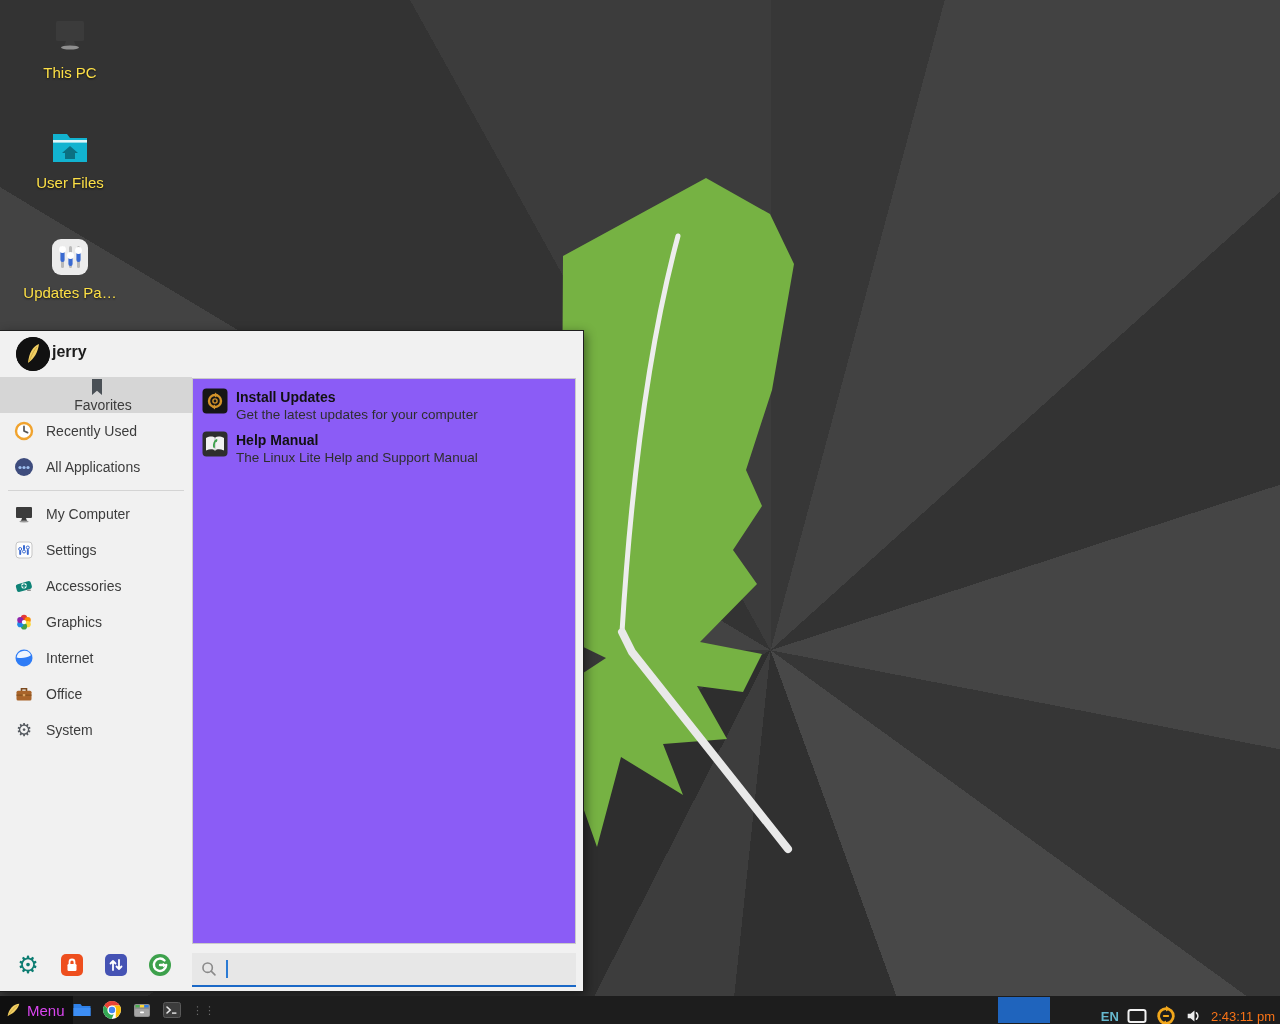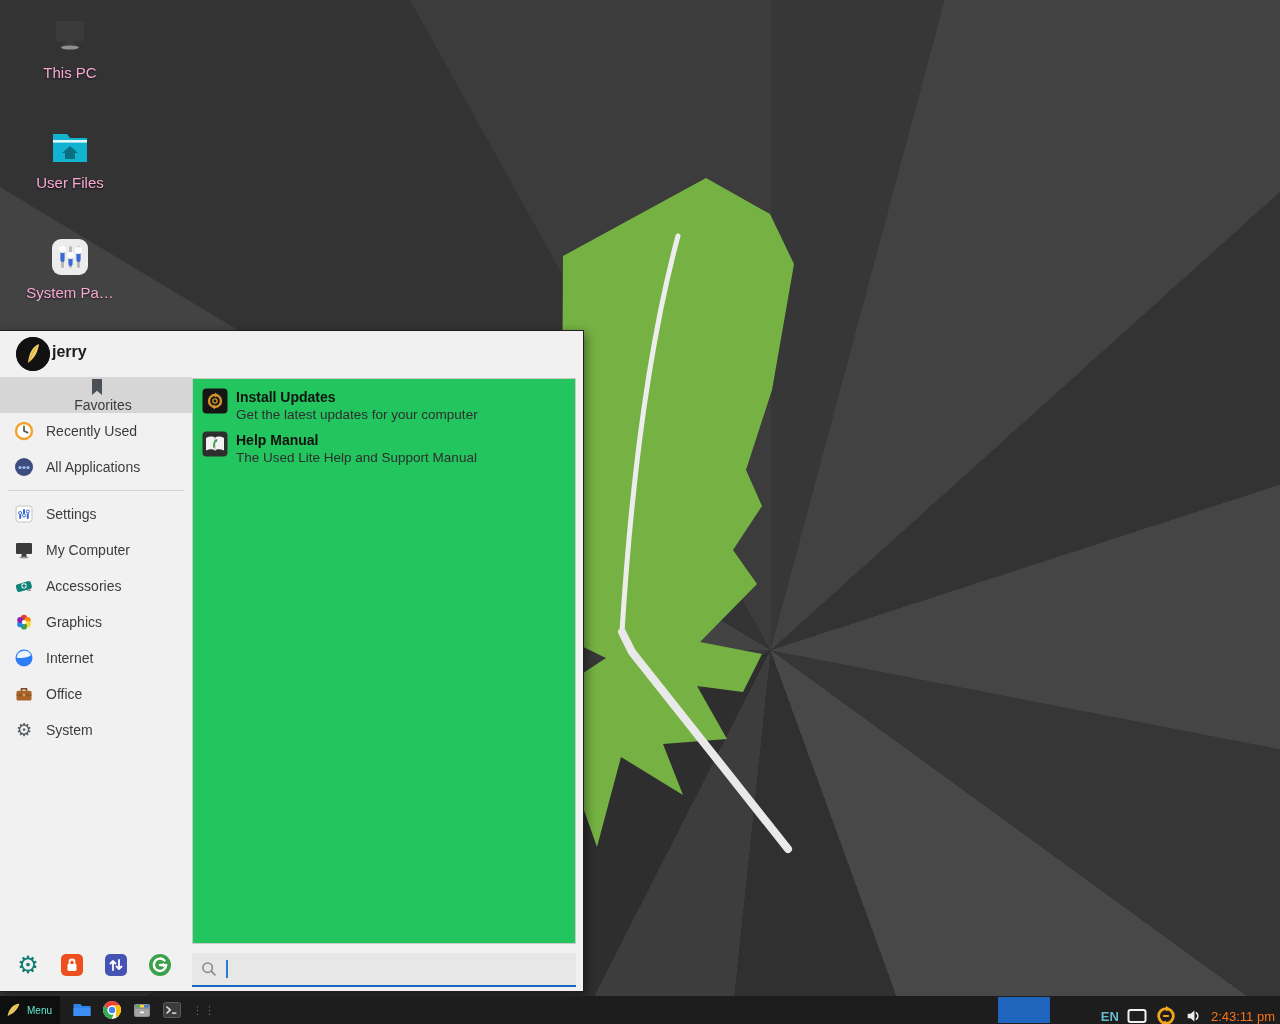--- a/index.html
+++ b/index.html
@@ -16,21 +16,21 @@
         #303030 160deg 186deg, #3d3d3d 186deg 207deg, #2e2e2e 207deg 241deg,
         #383838 241deg 271deg, #434343 271deg 301deg, #333333 301deg 331deg,
         #3c3c3c 331deg 360deg);
   }
   .wallpaper svg { position:absolute; inset:0; }
 
   
   .desk-icons { position:absolute; left:20px; top:18px; width:100px; }
   .desk-icon { width:100px; height:96px; margin-bottom:14px; text-align:center; cursor:default; }
   .di-art { width:44px; height:40px; margin:0 auto 6px auto; }
-  .di-label { color:#f9a8d4; font-size:15px; text-shadow:0 1px 2px rgba(0,0,0,.7);
+  .di-label { color:#fde047; font-size:15px; text-shadow:0 1px 2px rgba(0,0,0,.7);
               white-space:nowrap; overflow:hidden; }
 
   
   .menu-window { position:absolute; left:0; top:330px; width:584px; height:662px;
     background:#f1f1f1; border:1px solid #1f1f1f; border-left:none;
     box-shadow:2px 3px 10px rgba(0,0,0,.45); }
   .menu-header { position:absolute; left:0; top:0; width:100%; height:46px;margin-left:6px; }
   .avatar { position:absolute; left:10px; top:6px; width:34px; height:34px;
     border-radius:50%; background:#111; overflow:hidden; }
   .username { position:absolute; left:46px; top:12px; font-size:16px; font-weight:bold; color:#1c1c1c; }
@@ -41,37 +41,37 @@
   .side-item.selected { background:#d6d6d6;flex-direction:column; }
   .si-icon { width:20px; height:20px; margin-right:12px; display:inline-flex;
     align-items:center; justify-content:center; flex:0 0 20px; }
   .glyph { font-size:18px; line-height:20px; }
   .side-sep { height:1px; background:#d4d4d4; margin:5px 8px 5px 8px; }
 
   .side-actions { position:absolute; left:16px; bottom:14px; display:flex; gap:20px; }
   .act-btn { width:24px; height:24px; cursor:pointer; display:flex; align-items:center; justify-content:center; }
 
   .results-panel { position:absolute; left:192px; top:47px; width:384px; height:566px;
-    background:#22c55e; border:1px solid #c9c9c9; padding:6px 0 0 5px; }
+    background:#8b5cf6; border:1px solid #c9c9c9; padding:6px 0 0 5px; }
   .result-row { display:flex; align-items:flex-start; margin-bottom:2px; padding:3px 4px; }
   .ri-icon { width:26px; height:26px; margin-right:8px; flex:0 0 26px; }
   .r-title { font-size:14px; font-weight:bold; color:#111; line-height:18px; }
   .r-desc { font-size:13.5px; color:#2e2e2e; line-height:17px; }
 
   .search-box { position:absolute; left:192px; top:622px; width:384px; height:34px;
     background:#e7e7e7; border-bottom:2px solid #1b69c7; display:flex; align-items:center;
     padding-left:8px; }
   .caret { width:2px; height:18px; background:#2b7bd4; margin-left:8px; }
 
   
   .taskbar { position:absolute; left:0; bottom:0; width:1280px; height:28px;
     background:#1d1d1d; }
   .menu-button { position:absolute; left:0; top:0; height:28px; padding:0 8px 0 4px;
     background:#0f0f0f; display:flex; align-items:center; gap:5px; cursor:pointer; }
-  .menu-button span { color:#5eead4; font-size:10px; }
+  .menu-button span { color:#d946ef; font-size:15px; }
   .tb-launchers { position:absolute; left:72px; top:0; height:28px; display:flex;
     align-items:center; gap:10px; }
   .tb-ico { width:20px; height:20px; cursor:pointer; }
   .tb-sep { color:#6a6a6a; font-size:11px; letter-spacing:1px; cursor:default;
     line-height:9px; text-align:center; }
   .workspace { position:absolute; left:998px; top:1px; width:52px; height:26px;
     background:#1f64bd; cursor:pointer; }
   .tray { position:absolute; right:5px; top:6px; height:28px; display:flex;
     align-items:center; gap:8px; }
   .kb-layout { color:#66b8ce; font-size:13px; font-weight:bold; cursor:pointer; }
@@ -119,21 +119,21 @@
             <rect x="21" y="8" width="3" height="22" rx="1.5" fill="#b9b9b9"></rect>
             <rect x="29" y="8" width="3" height="22" rx="1.5" fill="#b9b9b9"></rect>
             <rect x="12.4" y="12" width="4.2" height="12" rx="2" fill="#3a6ad1"></rect>
             <rect x="20.4" y="18" width="4.2" height="10" rx="2" fill="#3a6ad1"></rect>
             <rect x="28.4" y="13" width="4.2" height="11" rx="2" fill="#3a6ad1"></rect>
             <circle cx="14.5" cy="11.5" r="3.4" fill="#fff"></circle>
             <circle cx="22.5" cy="17.5" r="3.4" fill="#fff"></circle>
             <circle cx="30.5" cy="12.5" r="3.4" fill="#fff"></circle>
           </svg>
       </div>
-      <div class="di-label">System Pa…</div>
+      <div class="di-label">Updates Pa…</div>
     </div>
   </div>
 
   <div class="menu-window">
 
     <div class="menu-header">
       <div class="avatar">
         <svg viewBox="0 0 34 34">
             <circle cx="17" cy="17" r="17" fill="#111"></circle>
             <path d="M12 26 C13 16 17 9 23 7 C22 15 18 22 13 25 Z" fill="#f2cf63"></path>
@@ -172,40 +172,40 @@
             </svg>
           </span>
         <span>All Applications</span>
       </div>
 
       <div class="side-sep"></div>
 
       <div class="side-item">
         <span class="si-icon">
             <svg viewBox="0 0 20 20">
+              <rect x="2" y="3" width="16" height="11" rx="1" fill="#3b3b3b"></rect>
+              <path d="M8 14 h4 l1 3 h-6 Z" fill="#3b3b3b"></path>
+              <ellipse cx="10" cy="17.5" rx="4.5" ry="0.9" fill="#9a9a9a"></ellipse>
+            </svg>
+          </span>
+        <span>My Computer</span>
+      </div>
+      <div class="side-item">
+        <span class="si-icon">
+            <svg viewBox="0 0 20 20">
               <rect x="2" y="2" width="16" height="16" rx="3" fill="#fdfdfd" stroke="#c6c6c6"></rect>
               <rect x="5.2" y="10" width="2" height="5" rx="1" fill="#3a6ad1"></rect>
               <rect x="9" y="5" width="2" height="5" rx="1" fill="#3a6ad1"></rect>
               <rect x="12.8" y="9" width="2" height="6" rx="1" fill="#3a6ad1"></rect>
               <circle cx="6.2" cy="9" r="1.5" fill="#fff" stroke="#3a6ad1"></circle>
               <circle cx="10" cy="11.5" r="1.5" fill="#fff" stroke="#3a6ad1"></circle>
               <circle cx="13.8" cy="7.5" r="1.5" fill="#fff" stroke="#3a6ad1"></circle>
             </svg>
           </span>
         <span>Settings</span>
-      </div>
-      <div class="side-item">
-        <span class="si-icon">
-            <svg viewBox="0 0 20 20">
-              <rect x="2" y="3" width="16" height="11" rx="1" fill="#3b3b3b"></rect>
-              <path d="M8 14 h4 l1 3 h-6 Z" fill="#3b3b3b"></path>
-              <ellipse cx="10" cy="17.5" rx="4.5" ry="0.9" fill="#9a9a9a"></ellipse>
-            </svg>
-          </span>
-        <span>My Computer</span>
       </div>
       <div class="side-item">
         <span class="si-icon">
             <svg viewBox="0 0 20 20">
               <rect x="2" y="6.5" width="15.5" height="8" rx="2.5" transform="rotate(-16 10 10)" fill="#0e8276"></rect>
               <circle cx="10" cy="9.8" r="2.8" fill="#eefaf7"></circle>
               <rect x="9.35" y="7.4" width="1.3" height="4.8" fill="#0e8276"></rect>
               <rect x="7.6" y="9.15" width="4.8" height="1.3" fill="#0e8276"></rect>
               <rect x="13" y="13.4" width="4" height="1.6" rx="0.8" fill="#8f8f8f"></rect>
             </svg>
@@ -303,21 +303,21 @@
           <svg viewBox="0 0 26 26">
               <rect x="0.5" y="0.5" width="25" height="25" rx="4" fill="#2e2e2e"></rect>
               <path d="M4 7 C8 5 11 5.2 13 6.8 C15 5.2 18 5 22 7 V19.5 C18 17.8 15 18 13 19.6 C11 18 8 17.8 4 19.5 Z" fill="#f2f2f2"></path>
               <path d="M13 6.8 V19.6" stroke="#bdbdbd" stroke-width="1"></path>
               <path d="M12 16 C11.6 12.5 12 10.5 14.4 9.2" stroke="#3da14c" stroke-width="1.8" fill="none" stroke-linecap="round"></path>
               <path d="M14.9 11.2 L15.3 8.2 L12.5 9.3 Z" fill="#3da14c"></path>
             </svg>
         </div>
         <div>
           <div class="r-title">Help Manual</div>
-          <div class="r-desc">The Used Lite Help and Support Manual</div>
+          <div class="r-desc">The Linux Lite Help and Support Manual</div>
         </div>
       </div>
     </div>
 
     <div class="search-box">
       <svg width="18" height="18" viewBox="0 0 20 20">
           <circle cx="8.5" cy="8.5" r="5.2" stroke="#8a8a8a" stroke-width="1.8" fill="none"></circle>
           <path d="M12.4 12.4 L16.6 16.6" stroke="#8a8a8a" stroke-width="1.8" stroke-linecap="round"></path>
         </svg>
       <span class="caret"></span>

